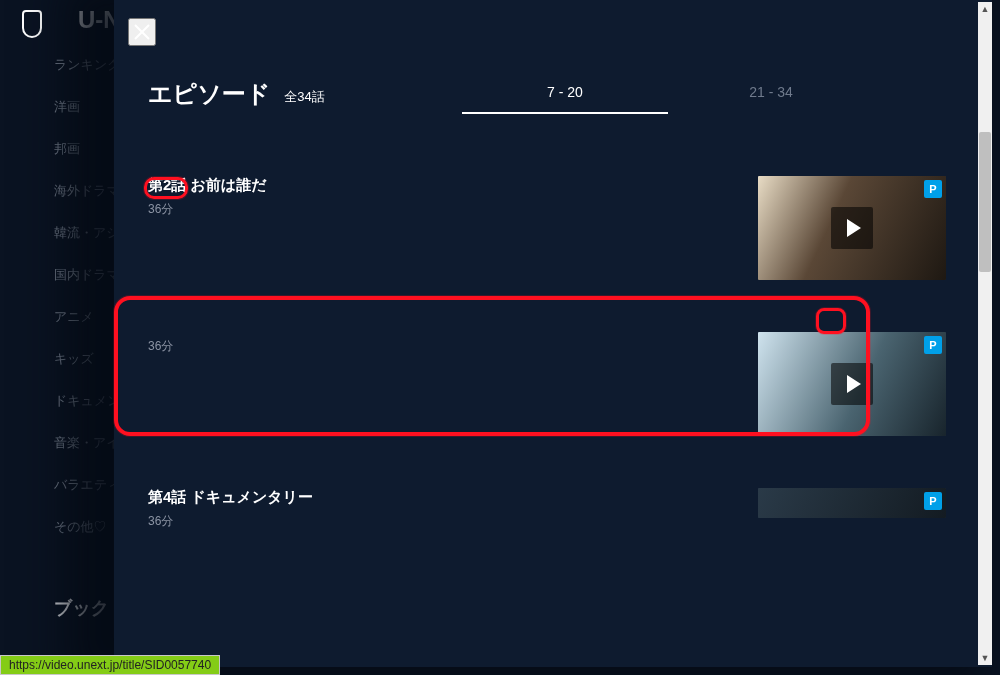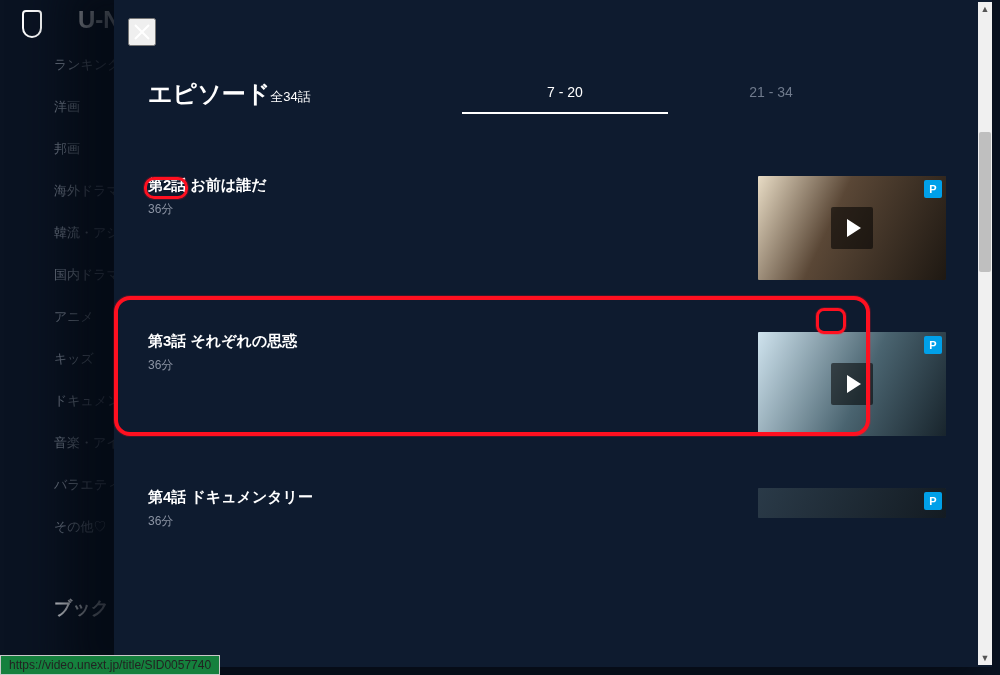--- a/index.html
+++ b/index.html
@@ -65,21 +65,21 @@
   .close {
     position: absolute; left: 14px; top: 18px; width: 28px; height: 28px;
     cursor: pointer; display:flex; align-items:center; justify-content:center;
   }
   .close svg { width: 20px; height: 20px; stroke:#fff; stroke-width:2; }
 
   .modal-body {
     position: absolute; left: 0; right: 14px; top: 0; bottom: 0;
     padding: 78px 20px 0 34px;
   }
-  .hdr { display:flex; align-items:flex-end; }
+  .hdr { display:flex; align-items:flex-end; gap:14px; }
   .hdr h1 { font-size: 24px; font-weight: 700; }
   .hdr .total { color:#ffffff; font-size: 13px; padding-bottom:4px;}
   .tabs {
     position:absolute; left: 348px; top: 78px; display:flex; gap:0;
   }
   .tab {
     width: 206px; text-align:center; padding: 6px 0 12px; font-size:14px;
     color:#6f7a8c; cursor:pointer;
   }
   .tab.active { color:#fff; border-bottom: 2px solid #fff; }
@@ -125,21 +125,21 @@
     position:absolute; border: 4px solid #ff1020; border-radius: 16px; pointer-events:none;
     box-shadow: 0 0 0 1px rgba(255,16,32,.2);
   }
   .hl-free  { left: 144px; top: 177px; width: 44px; height: 22px; border-radius:10px; border-width:3px;}
   .hl-row2  { left: 114px; top: 296px; width: 756px; height: 140px; }
   .hl-pbadge{ left: 816px; top: 308px; width: 30px; height: 26px; border-width:3px; border-radius:8px;}
 
   
   .status {
     position:absolute; left:0; bottom:0; height:20px; padding:2px 8px;
-    background:#15803d; color:#222; font-size:12px; border:1px solid #c8c8c8;
+    background:#84cc16; color:#222; font-size:12px; border:1px solid #c8c8c8;
   }
 </style>
 </head>
 <body>
 
 <div class="bg">
   <div class="logo"></div>
   <div class="brand">U-NEXT</div>
 
   <nav class="sidebar">
@@ -214,21 +214,20 @@
         </div>
         <div class="thumb">
           <div class="img"></div>
           <div class="pbadge">P</div>
           <div class="play"></div>
         </div>
       </div>
 
       <div class="ep ep3">
         <div class="meta">
-          <div class="title">第3話 それぞれの思惑</div>
           <div class="dur">36分</div>
         </div>
         <div class="thumb">
           <div class="img"></div>
           <div class="pbadge">P</div>
           <div class="play"></div>
         </div>
       </div>
 
       <div class="ep ep4" style="padding-bottom:0">

